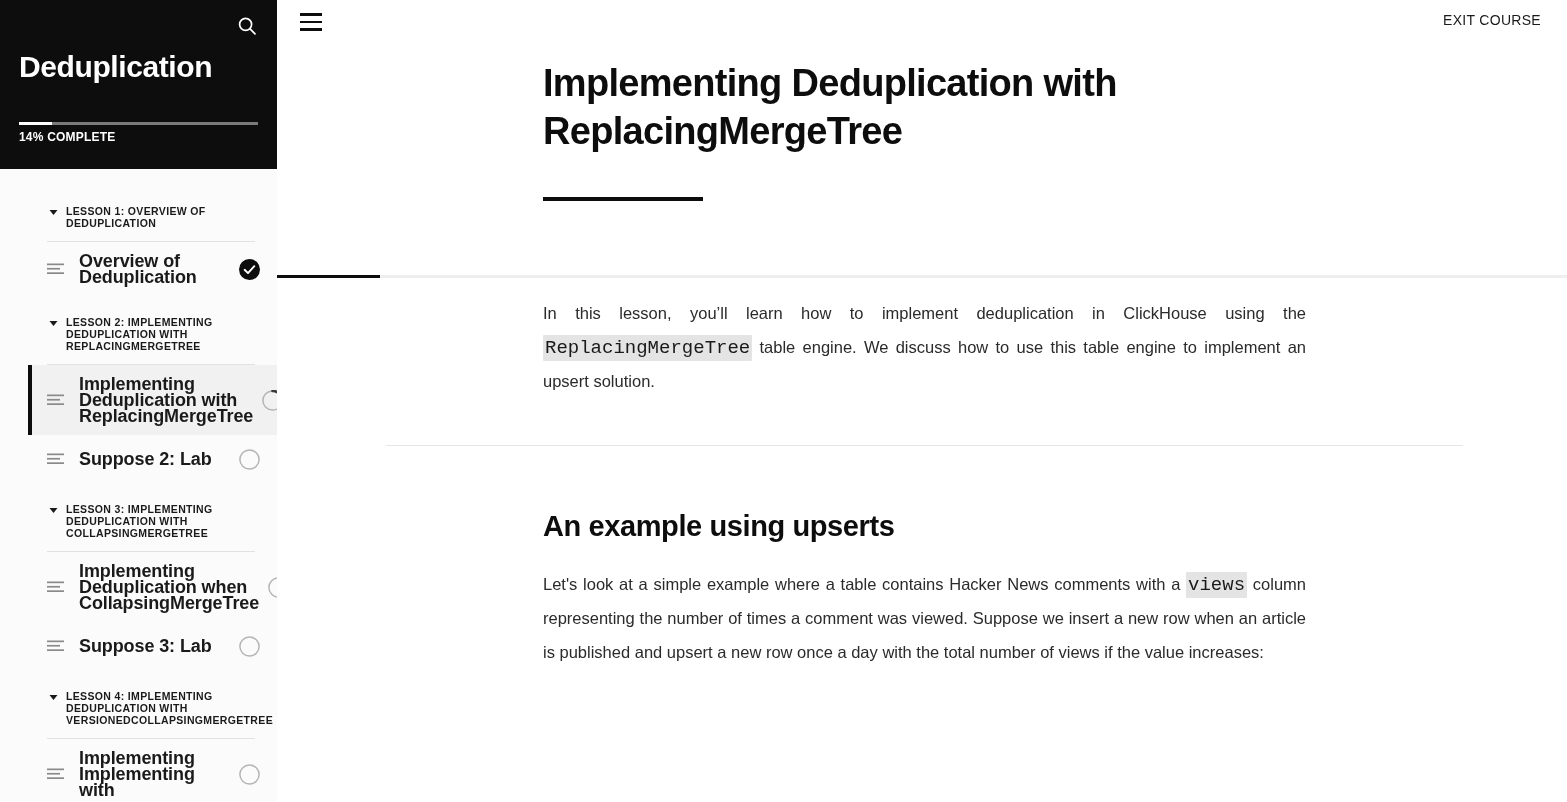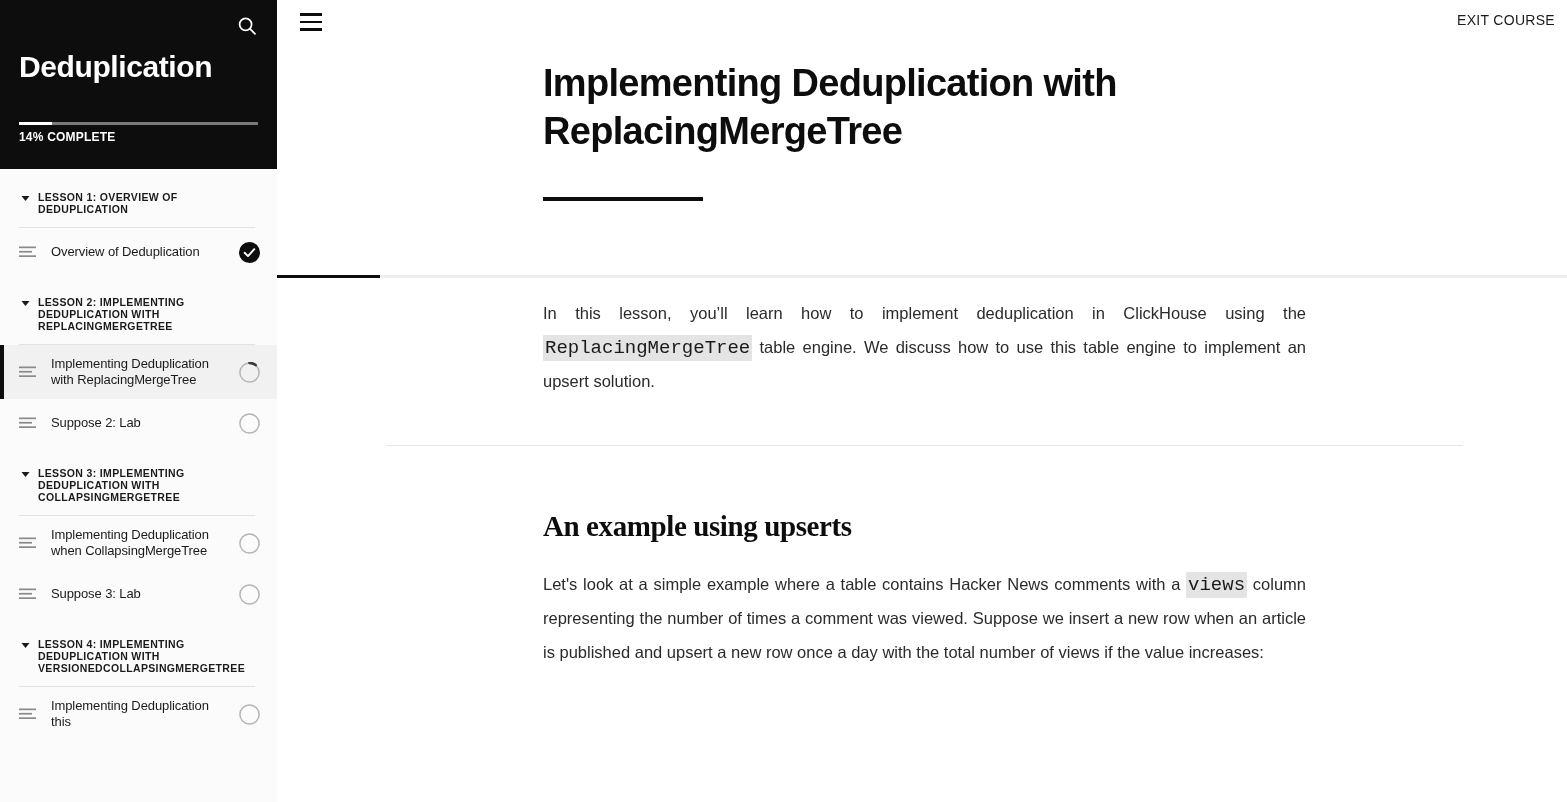--- a/index.html
+++ b/index.html
@@ -85,21 +85,22 @@
     color: #ffffff;
     font-size: 12px;
     font-weight: 700;
     letter-spacing: 0.2px;
   }
 
   
   .lesson-list {
     flex: 1 1 auto;
     overflow: hidden;
-    padding-top: 2px;
+    padding-top: 16px;
+    margin-left: 28px;
   }
 
   .lesson-group-header {
     padding: 20px 22px 0 21px;
     position: relative;
     cursor: pointer;
   }
   .lgh-inner {
     display: flex;
     align-items: flex-start;
@@ -150,22 +151,22 @@
     flex: 0 0 auto;
     width: 18px;
     margin-right: 14px;
     display: flex;
     align-items: center;
   }
   .item-icon svg { display: block; }
 
   .item-label {
     flex: 1 1 auto;
-    font-size: 13px;
-    font-weight: 400;
+    font-size: 18px;
+    font-weight: 700;
     line-height: 16px;
     color: #1a1a1a;
     letter-spacing: -0.1px;
     padding-right: 8px;
   }
 
   .item-status {
     flex: 0 0 auto;
     width: 22px;
     height: 22px;
@@ -205,21 +206,21 @@
   }
   .hamburger span {
     display: block;
     height: 2.6px;
     width: 22px;
     background: #0d0d0d;
   }
 
   .exit-course {
     position: absolute;
-    right: 12px;
+    right: 26px;
     top: 12px;
     font-size: 14px;
     font-weight: 400;
     letter-spacing: 0.3px;
     color: #1a1a1a;
     cursor: pointer;
     text-transform: uppercase;
   }
 
   .lesson-title {
@@ -289,21 +290,20 @@
   }
 
   .section-heading {
     margin: 62px 0 12px 266px;
     width: 763px;
     font-size: 29px;
     line-height: 36px;
     font-weight: 700;
     letter-spacing: -0.4px;
     color: #0d0d0d;
-    font-family: Liberation Serif, serif;
   }
 
   .para.tight { margin-top: 24px; }
 </style>
 </head>
 <body>
 
 <div class="app">
 
   <aside class="sidebar">
@@ -449,21 +449,21 @@
         </div>
         <div class="group-divider"></div>
         <div class="lesson-item">
           <span class="item-icon">
             <svg width="18" height="12" viewBox="0 0 18 12">
               <rect x="0" y="0.5" width="17" height="1.7" fill="#8a8a8a"></rect>
               <rect x="0" y="4.9" width="13" height="1.7" fill="#8a8a8a"></rect>
               <rect x="0" y="9.3" width="17" height="1.7" fill="#8a8a8a"></rect>
             </svg>
           </span>
-          <span class="item-label">Implementing Deduplication this</span>
+          <span class="item-label">Implementing Implementing with</span>
           <span class="item-status">
             <svg width="21" height="21" viewBox="0 0 21 21">
               <circle cx="10.5" cy="10.5" r="9.6" fill="none" stroke="#b5b5b5" stroke-width="1.5"></circle>
             </svg>
           </span>
         </div>
       </div>
   </aside>
 
   <main class="main">

